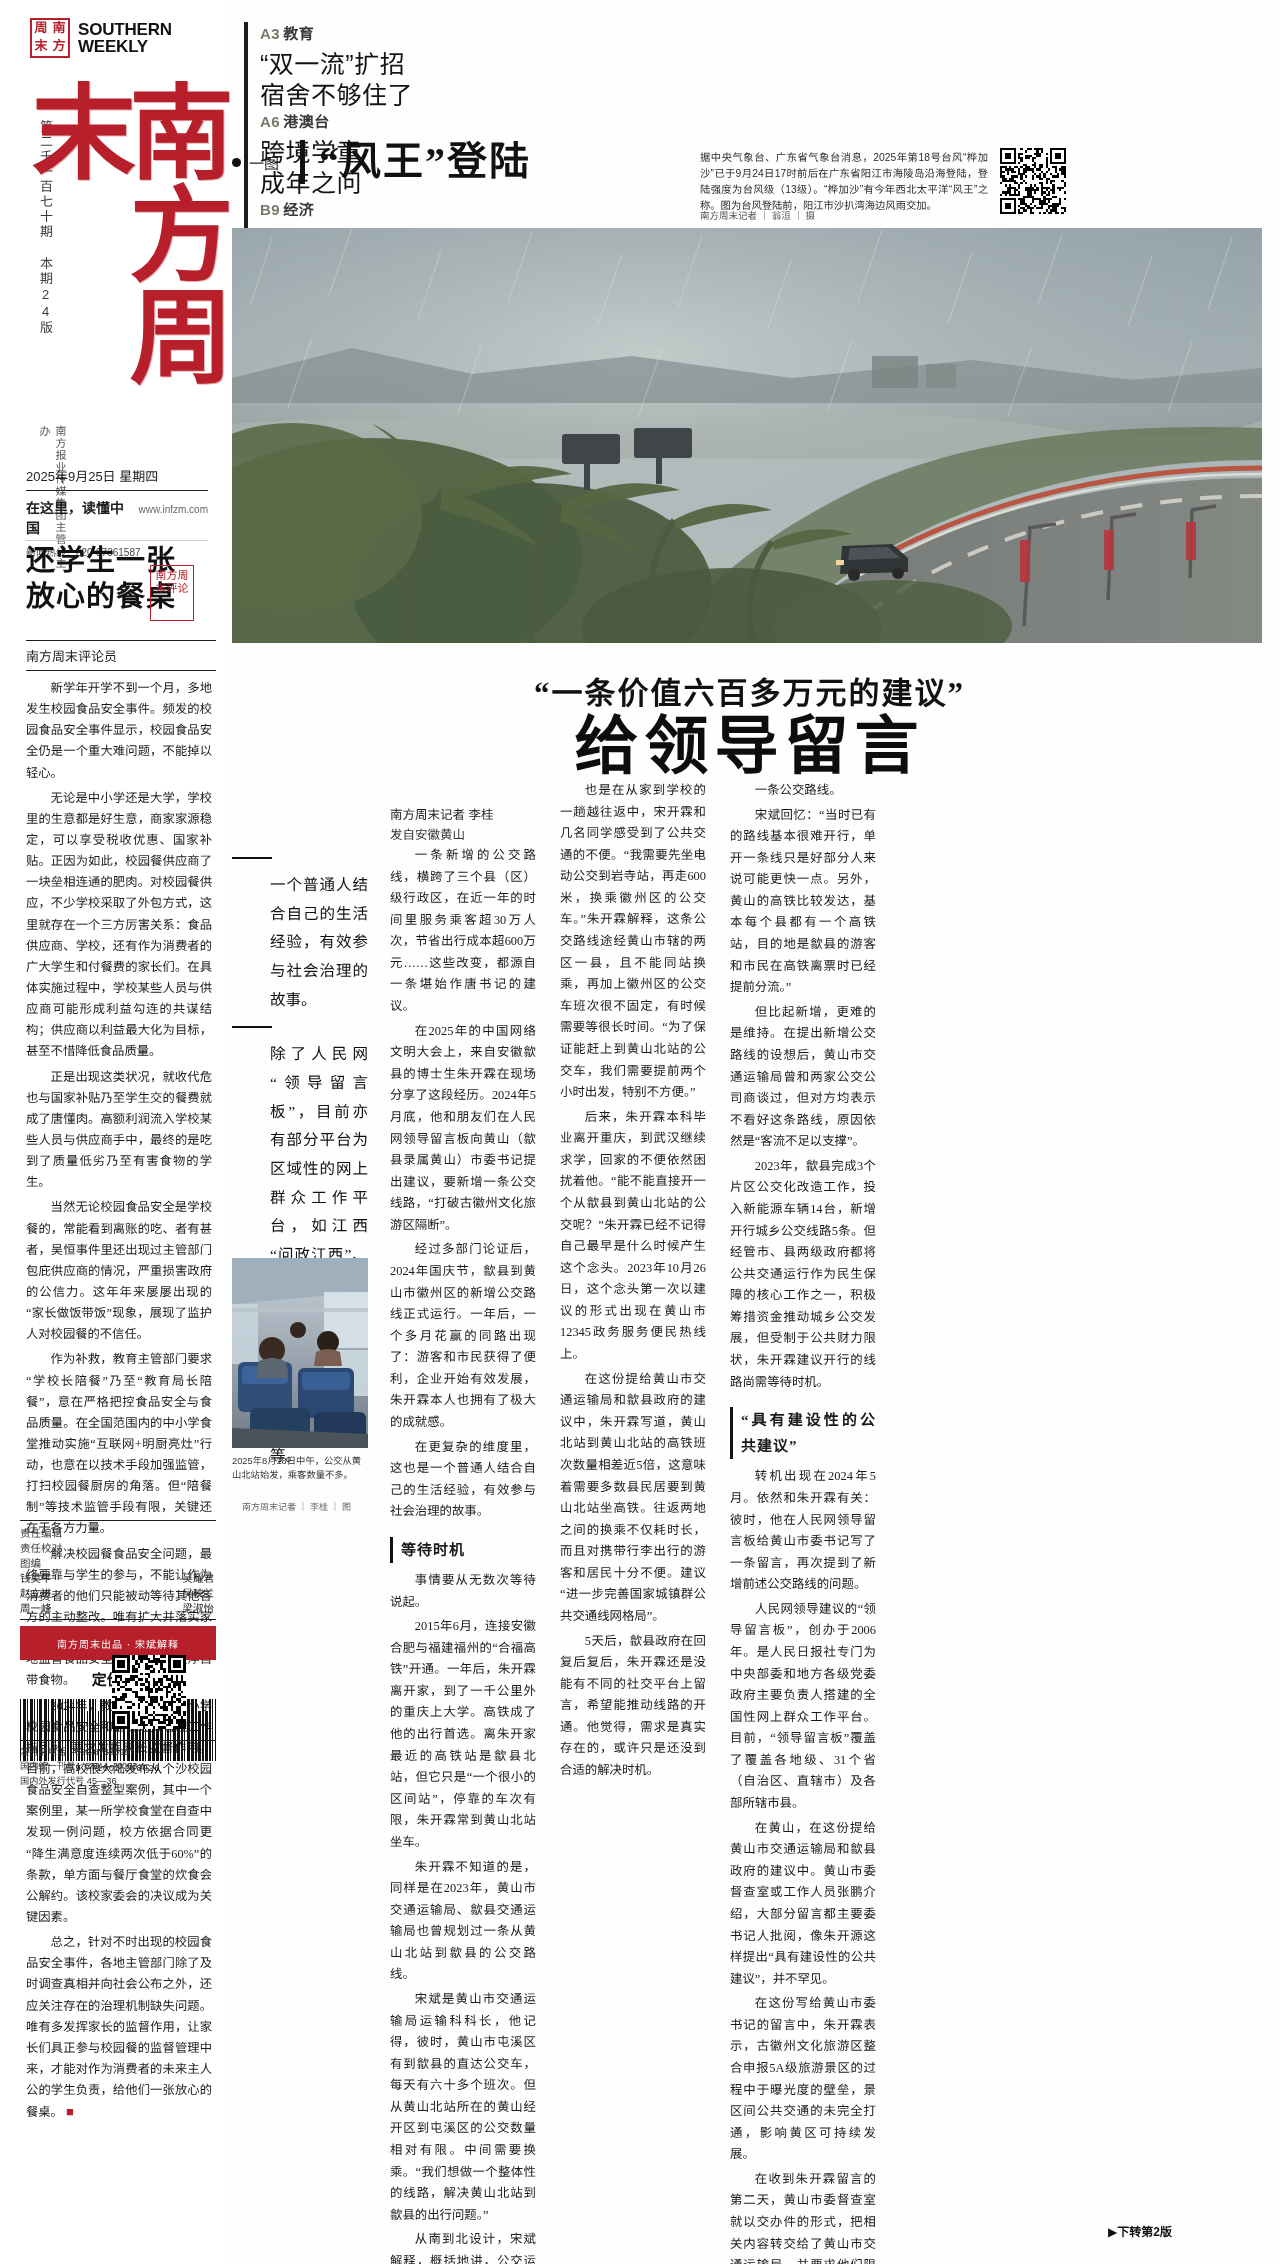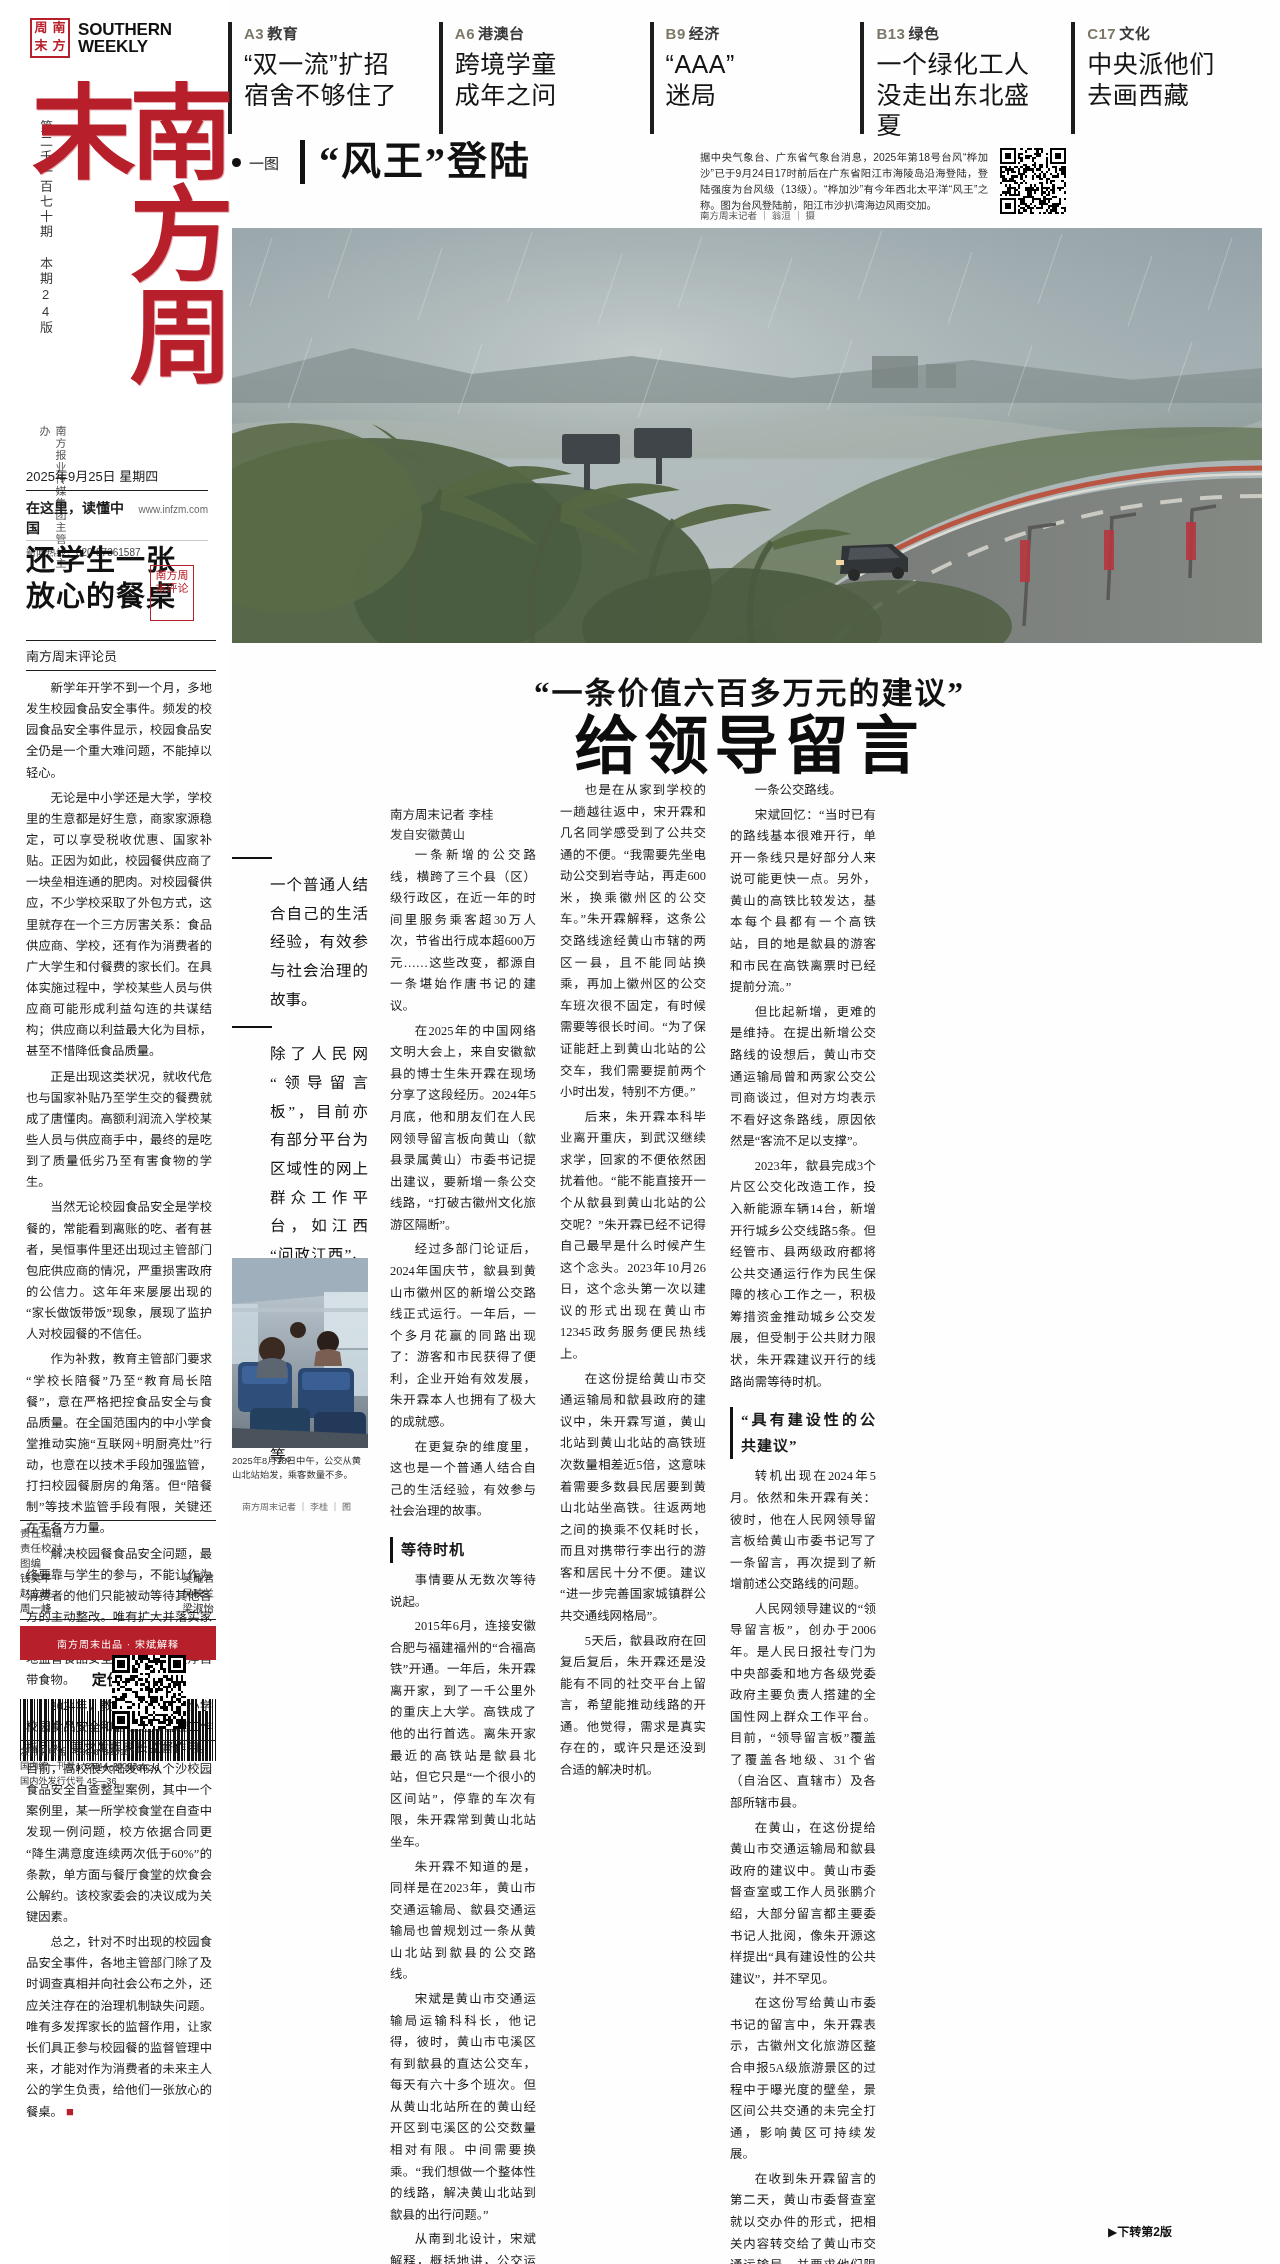--- a/index.html
+++ b/index.html
@@ -5,21 +5,21 @@
 <style>
   html,body{margin:0;padding:0;background:#ffffff;}
   body{
     width:1280px; height:2264px; position:relative; overflow:hidden;
     font-family:"Liberation Serif","DejaVu Serif",serif;
     color:#1a1a1a;
   }
   .page{position:absolute; inset:0; background:#fefefe;}
 
   
-  .topnav{position:absolute; left:228px; top:22px; width:1034px; height:112px; display:flex; gap:0;}
+  .topnav{position:absolute; left:244px; top:22px; width:1034px; height:112px; display:flex; gap:0;flex-direction:column;}
   .topnav-item{flex:1; padding-left:12px; border-left:4px solid #1d1d1d; margin-right:20px;}
   .topnav-item:last-child{margin-right:0;}
   .tn-sec{font-family:"Liberation Sans","DejaVu Sans",sans-serif; font-size:15px; color:#7d7768; letter-spacing:.5px; margin-bottom:6px; font-weight:600;}
   .tn-sec .zh{color:#3a3a3a; font-weight:700; margin-left:3px;}
   .tn-title{font-family:"Liberation Sans","DejaVu Sans",sans-serif; font-size:25px; line-height:1.22; color:#141414; font-weight:500; letter-spacing:.5px;}
 
   
   .leftcol{position:absolute; left:0; top:0; width:228px; height:2264px; background:#fff;}
   .logo-row{position:absolute; left:30px; top:18px; display:flex; align-items:center; gap:8px;}
   .logo-seal{width:36px;height:36px;border:2px solid #b7202a;display:grid;grid-template-columns:1fr 1fr;grid-template-rows:1fr 1fr;}

